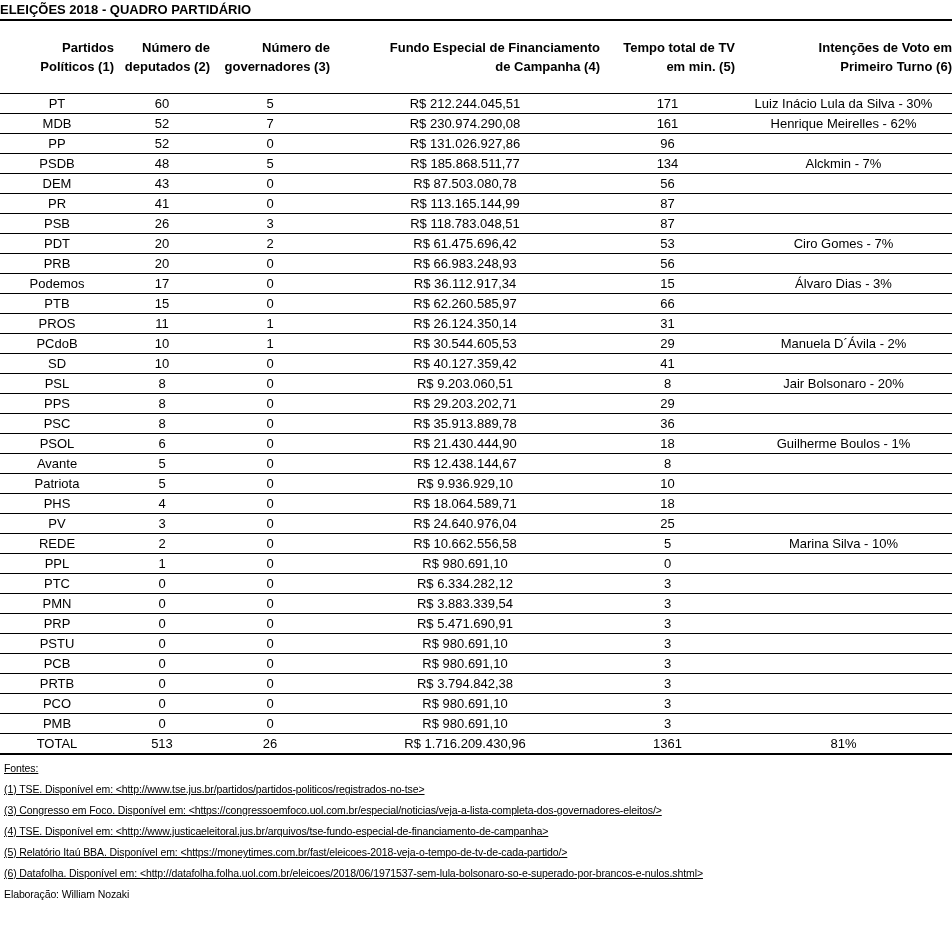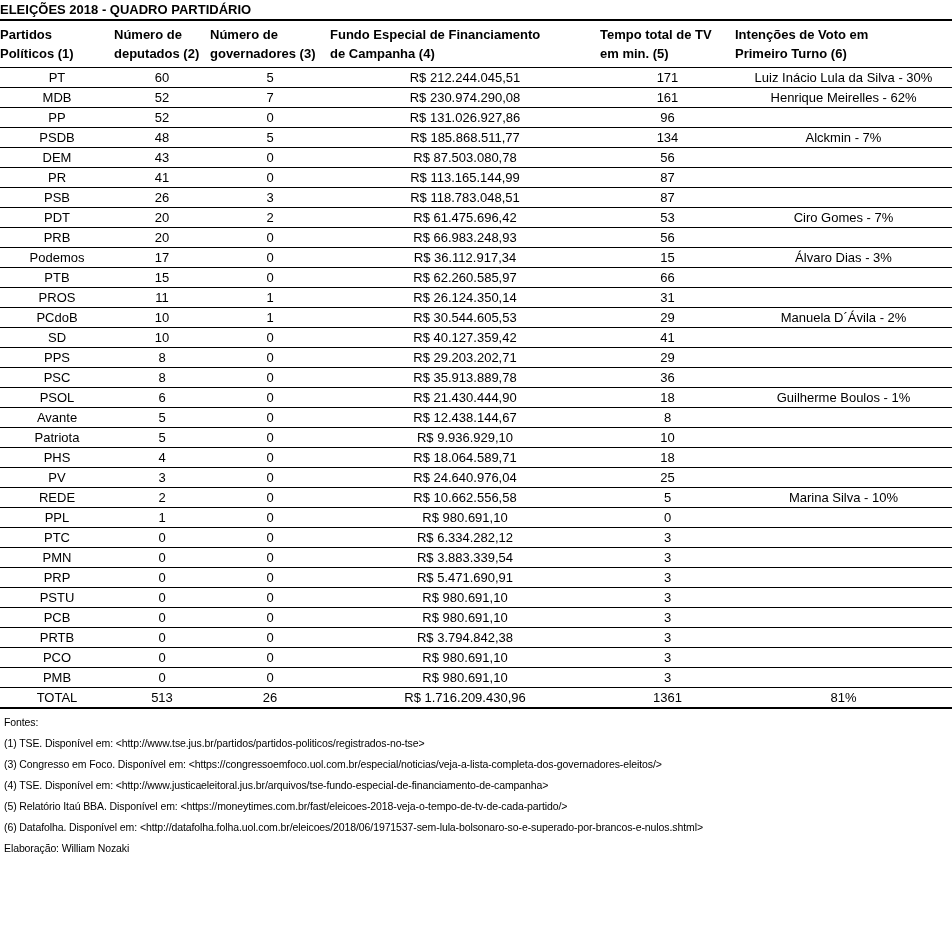--- a/index.html
+++ b/index.html
@@ -30,23 +30,23 @@
   col.c1 { width: 114px; }
   col.c2 { width: 96px; }
   col.c3 { width: 120px; }
   col.c4 { width: 270px; }
   col.c5 { width: 135px; }
   col.c6 { width: 217px; }
   thead th {
     font-weight: bold;
     font-size: 13px;
     line-height: 19px;
-    text-align: left;
+    text-align: right;
     vertical-align: middle;
-    padding: 4px 0;
+    padding: 17px 0;
     border-bottom: 1px solid #000000;
     white-space: pre-line;
   }
   tbody td {
     font-size: 13px;
     font-weight: normal;
     text-align: center;
     vertical-align: middle;
     height: 19px;
     line-height: 19px;
@@ -60,20 +60,21 @@
   }
   .footnotes {
     padding: 7px 0 0 4px;
   }
   .footnote {
     font-size: 10.5px;
     line-height: 12px;
     margin-bottom: 9px;
     letter-spacing: -0.1px;
     white-space: nowrap;
+    text-decoration: underline;
   }
   .elaboration {
     font-size: 10.5px;
     line-height: 12px;
     padding-left: 4px;
     letter-spacing: -0.1px;
   }
 </style>
 </head>
 <body>
@@ -214,20 +215,28 @@
         </tr>
         <tr class="data-row">
           <td>SD</td>
           <td>10</td>
           <td>0</td>
           <td>R$ 40.127.359,42</td>
           <td>41</td>
           <td></td>
         </tr>
         <tr class="data-row">
+          <td>PSL</td>
+          <td>8</td>
+          <td>0</td>
+          <td>R$ 9.203.060,51</td>
+          <td>8</td>
+          <td>Jair Bolsonaro - 20%</td>
+        </tr>
+        <tr class="data-row">
           <td>PPS</td>
           <td>8</td>
           <td>0</td>
           <td>R$ 29.203.202,71</td>
           <td>29</td>
           <td></td>
         </tr>
         <tr class="data-row">
           <td>PSC</td>
           <td>8</td>

